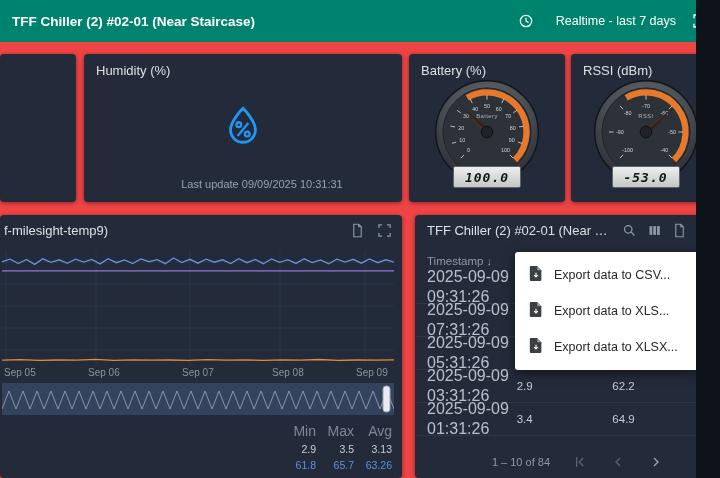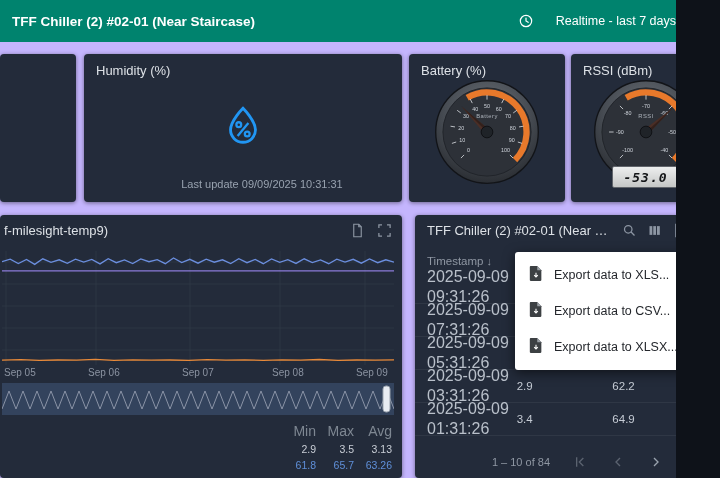--- a/index.html
+++ b/index.html
@@ -1,16 +1,16 @@
 <!DOCTYPE html>
 <html><head>
 <meta charset="utf-8">
 <style>
   html,body{margin:0;padding:0;background:#0e1219;font-family:"Liberation Sans",sans-serif;}
-  .screen{position:relative;width:676px;height:478px;background:#c4b5fd;overflow:hidden;}
+  .screen{position:relative;width:676px;height:478px;background:#ef4444;overflow:hidden;padding-left:20px;}
 
   
   .header{position:absolute;left:0;top:0;width:720px;height:42px;background:#00836e;
           display:flex;align-items:center;justify-content:space-between;padding:0 12px;box-sizing:border-box;z-index:3;}
   .header-title{color:#fff;font-size:13.5px;font-weight:bold;}
   .header-right{display:flex;align-items:center;gap:16px;color:#fff;}
   .timewindow{display:flex;align-items:center;gap:22px;font-size:12.5px;cursor:pointer;}
   .hicon{display:flex;cursor:pointer;color:#fff;}
 
   
@@ -150,20 +150,21 @@
           <text x="87.58063897255946" y="70.96149283687348" class="gauge-tick-label">90</text>
           <line x1="85.45584412271575" y1="85.45584412271569" x2="88.99137802864848" y2="88.99137802864841" class="gauge-tick"></line>
           <text x="80.5060966544099" y="82.50609665440986" class="gauge-tick-label">100</text>
           <g class="needle" transform="rotate(-45 60 60)">
           <polygon points="60,20 56.5,62 63.5,62" fill="#4a2e26"></polygon>
           <polygon points="60,20 60,62 63.5,62" fill="#33201b"></polygon>
         </g>
         <circle cx="60" cy="60" r="6.5" fill="#1f2328" stroke="#0d0f12"></circle>
       </svg>
     </div>
+    <div class="lcd">100.0</div>
   </div>
 
   <div class="card" id="card-rssi">
     <div class="card-title">RSSI (dBm)</div>
     <div class="gauge-wrap">
       <svg class="gauge" id="gauge-rssi" viewBox="0 0 120 120" width="108" height="108">
         <circle cx="60" cy="60" r="57" fill="url(#rimg)" stroke="#121418" stroke-width="1.5"></circle>
         <circle cx="60" cy="60" r="49" fill="#2d3138" stroke="#1f2228" stroke-width="1"></circle>
         <path d="M38 21.9 A44 44 0 0 1 91.1 91.1" fill="none" stroke="#e8792b" stroke-width="7"></path>
         <text class="gauge-name" x="60" y="44">RSSI</text>
@@ -339,29 +340,29 @@
           </svg>
       </span>
     </div>
     <div class="export-menu" id="export-menu">
         <div class="menu-item">
           <span><svg width="14" height="17" viewBox="0 0 17 20">
               <path d="M2 1h8l5 5v12a1 1 0 0 1-1 1H2a1 1 0 0 1-1-1V2a1 1 0 0 1 1-1z" fill="#3c4043"></path>
               <path d="M10 1v5h5" fill="#9aa0a6"></path>
               <path d="M8.5 9v5M6.3 12l2.2 2.2L10.7 12" fill="none" stroke="#ffffff" stroke-width="1.3"></path>
             </svg></span>
-          <span>Export data to XLS...</span>
+          <span>Export data to CSV...</span>
         </div>
         <div class="menu-item">
           <span><svg width="14" height="17" viewBox="0 0 17 20">
               <path d="M2 1h8l5 5v12a1 1 0 0 1-1 1H2a1 1 0 0 1-1-1V2a1 1 0 0 1 1-1z" fill="#3c4043"></path>
               <path d="M10 1v5h5" fill="#9aa0a6"></path>
               <path d="M8.5 9v5M6.3 12l2.2 2.2L10.7 12" fill="none" stroke="#ffffff" stroke-width="1.3"></path>
             </svg></span>
-          <span>Export data to CSV...</span>
+          <span>Export data to XLS...</span>
         </div>
         <div class="menu-item">
           <span><svg width="14" height="17" viewBox="0 0 17 20">
               <path d="M2 1h8l5 5v12a1 1 0 0 1-1 1H2a1 1 0 0 1-1-1V2a1 1 0 0 1 1-1z" fill="#3c4043"></path>
               <path d="M10 1v5h5" fill="#9aa0a6"></path>
               <path d="M8.5 9v5M6.3 12l2.2 2.2L10.7 12" fill="none" stroke="#ffffff" stroke-width="1.3"></path>
             </svg></span>
           <span>Export data to XLSX...</span>
         </div>
       </div>

